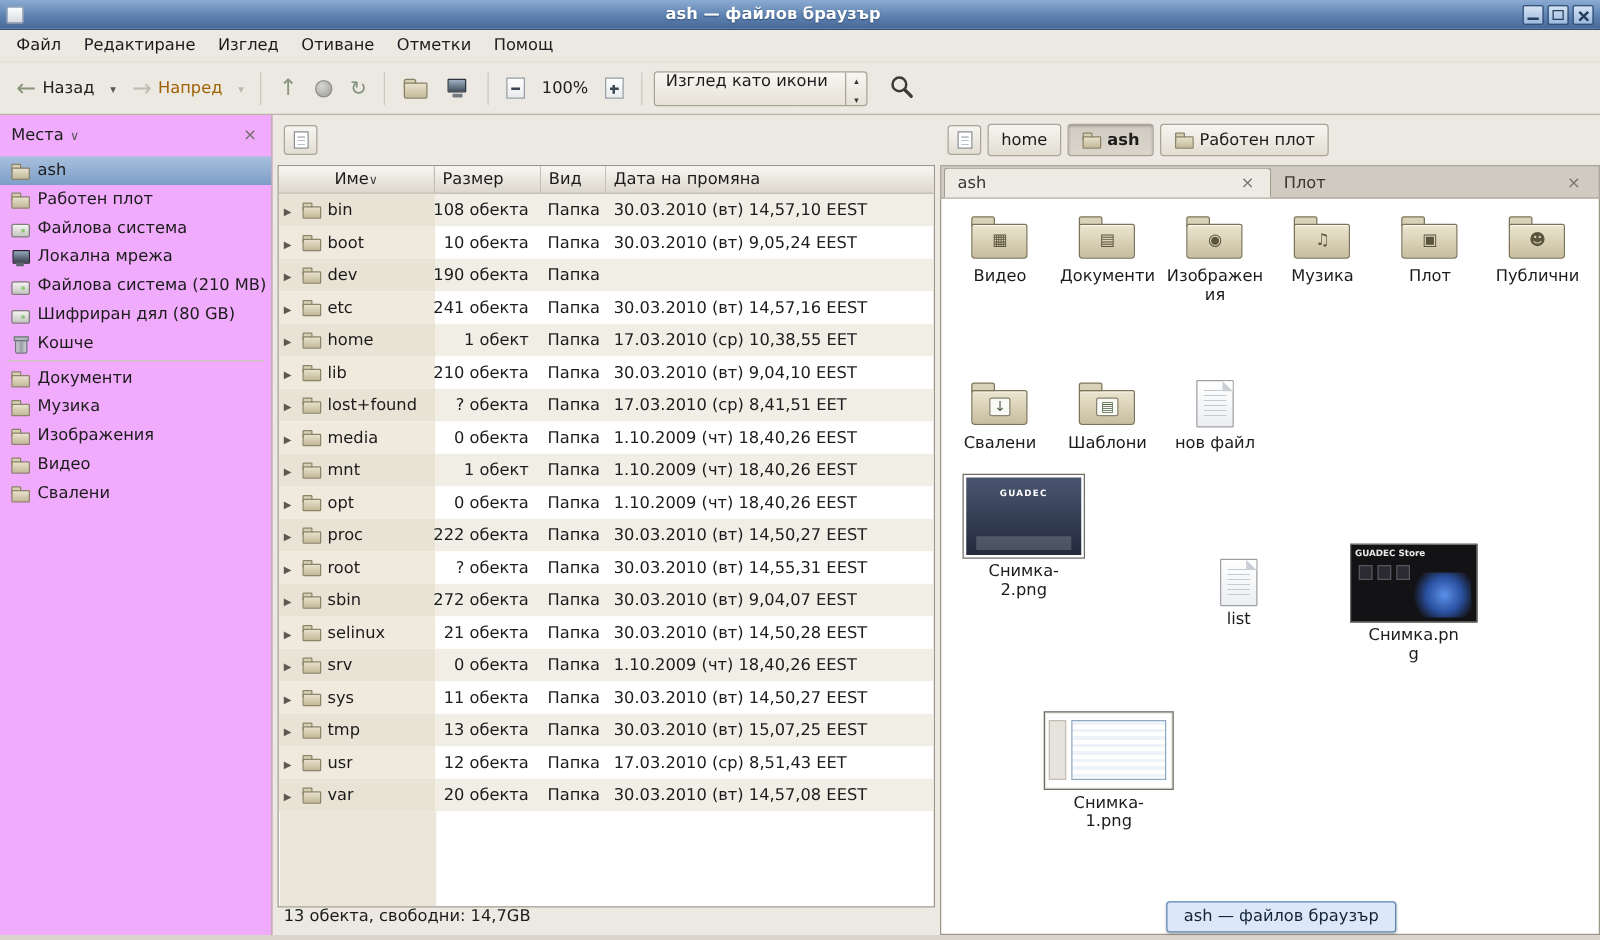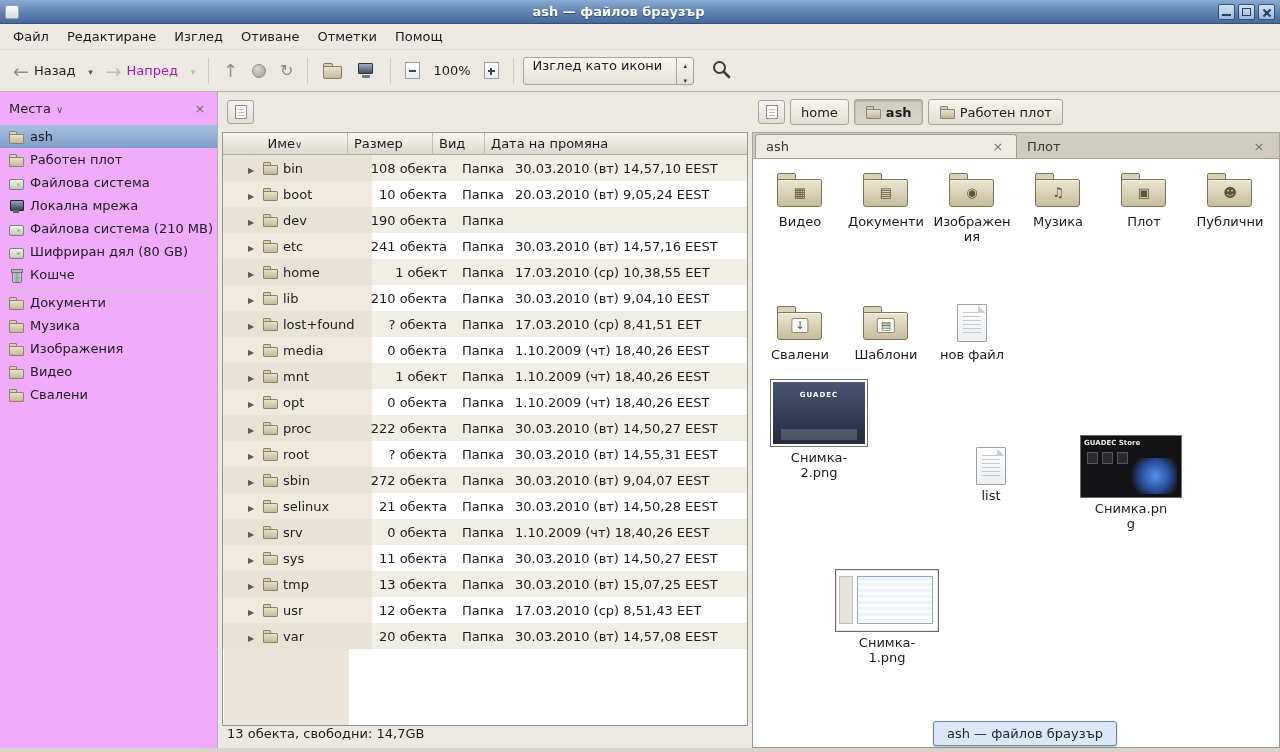--- a/index.html
+++ b/index.html
@@ -17,21 +17,21 @@
   .g-min{position:absolute;left:3px;right:3px;bottom:3px;height:2px;background:#25405f}
   .g-max{position:absolute;left:3px;right:3px;top:3px;bottom:3px;border:1px solid #25405f}
   .g-x1,.g-x2{position:absolute;left:3px;top:7px;width:10px;height:2px;background:#25405f}
   .g-x1{transform:rotate(45deg)}.g-x2{transform:rotate(-45deg)}
 
   
   .menubar{position:absolute;left:0;top:24px;right:0;height:26px;display:flex;align-items:center;padding:0 4px;background:#ece9e2;border-bottom:1px solid #dfdacf}
   .menu-item{padding:3px 9px;cursor:default}
   .toolbar{position:absolute;left:0;top:50px;right:0;height:42px;display:flex;align-items:center;padding:0 6px;background:#ece9e2;border-bottom:1px solid #b9b4a8}
   .tbtn{display:flex;align-items:center;gap:5px;height:32px;padding:0 7px;border-radius:3px;color:#222}
-  .tbtn.disabled{color:#a21caf}
+  .tbtn.disabled{color:#a16207}
   .tsep{width:1px;height:26px;background:#cdc8bc;margin:0 7px;flex:0 0 1px}
   .i-back::before{content:'←';font-size:19px;color:#8c967c}
   .i-fwd::before{content:'→';font-size:19px;color:#c0bcb0}
   .i-up::before{content:'↑';font-size:18px;color:#8c967c}
   .i-reload::before{content:'↻';font-size:16px;color:#80907a}
   .i-stop{width:14px;height:14px;border-radius:50%;background:radial-gradient(circle at 35% 30%,#d6d6d4,#9c9c98);border:1px solid #8c8c86}
   .caret{width:12px;text-align:center}
   .caret::before{content:'▾';font-size:9px;color:#555}
   .disabled .caret::before{color:#bcb8ac}
   .tb-folder{position:relative;width:20px;height:17px}
@@ -83,21 +83,21 @@
   .listview::after{content:'';position:absolute;left:1px;top:516px;bottom:0;width:125px;background:#ebe6d9}
   .lv-header{display:flex;height:22px}
   .col{display:flex;align-items:center;padding:0 6px;background:linear-gradient(#f8f6f2,#dcd8cd);border-right:1px solid #c2bdb0;border-bottom:1px solid #b3ae a1}
   .col{border-bottom:1px solid #b3aea1}
   .col0{width:125px;justify-content:center}
   .col1{width:85px}.col2{width:52px}.col3{flex:1;border-right:none}
   .sort-caret::before{content:'∨';font-size:10px;color:#444}
   .row{display:flex;height:26px;align-items:stretch}
   .row.alt{background:#f1eee6}
   .cell{display:flex;align-items:center}
-  .cell-name{width:149px;padding-left:22px;gap:5px;background:#efeadd}
+  .cell-name{width:125px;padding-left:1px;gap:5px;background:#efeadd}
   .row.alt .cell-name{background:#e8e3d4}
   .expander{width:12px;text-align:center}
   .expander::before{content:'▶';font-size:8px;color:#5a5a52}
   .name-text{white-space:nowrap;overflow:hidden}
   .cell-size{width:85px;justify-content:flex-end;padding-right:10px;white-space:nowrap}
   .cell-type{width:52px;padding-left:5px}
   .cell-date{flex:1;padding-left:6px;white-space:nowrap}
   .statusbar{position:absolute;left:0;right:0;bottom:0;height:22px;display:flex;padding:0 5px}
 
   
@@ -345,21 +345,21 @@
             <div class="cell cell-date">30.03.2010 (вт) 14,57,10 EEST</div>
           </div>
           <div class="row">
             <div class="cell cell-name">
               <span class="expander"></span>
               <span class="mini-icon mi-folder"></span>
               <span class="name-text">boot</span>
             </div>
             <div class="cell cell-size">10 обекта</div>
             <div class="cell cell-type">Папка</div>
-            <div class="cell cell-date">20.03.2010 (вт) 9,05,24 EEST</div>
+            <div class="cell cell-date">30.03.2010 (вт) 9,05,24 EEST</div>
           </div>
           <div class="row alt">
             <div class="cell cell-name">
               <span class="expander"></span>
               <span class="mini-icon mi-folder"></span>
               <span class="name-text">dev</span>
             </div>
             <div class="cell cell-size">190 обекта</div>
             <div class="cell cell-type">Папка</div>
           </div>

